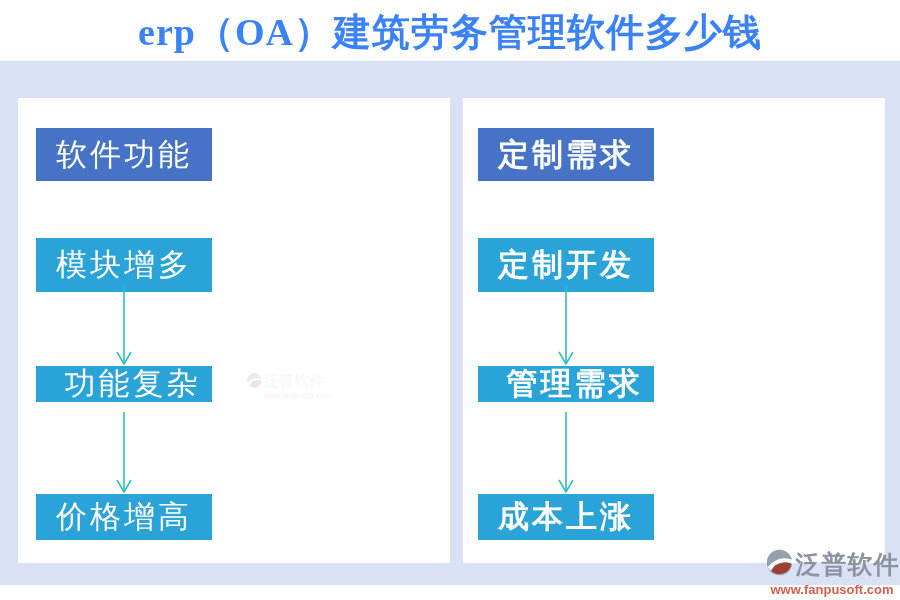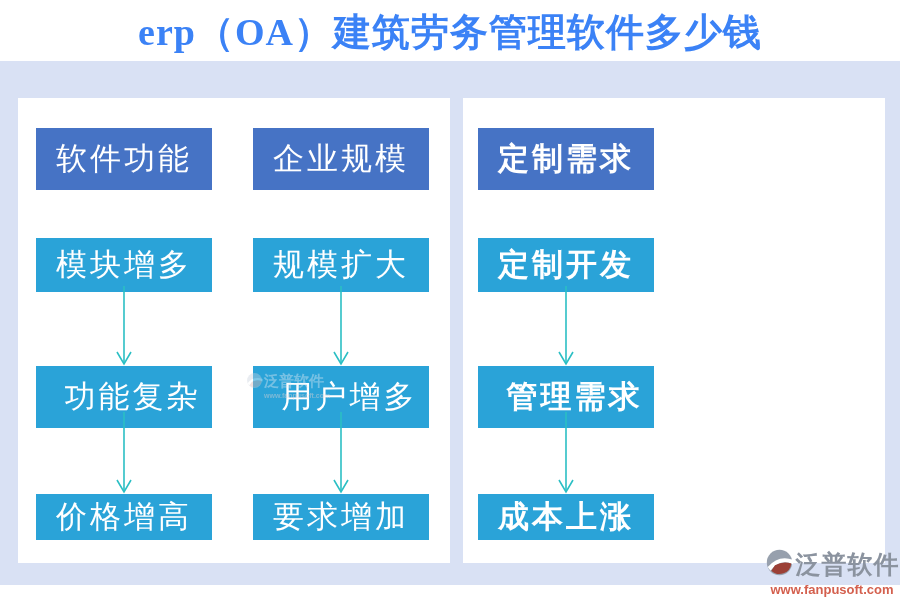--- a/index.html
+++ b/index.html
@@ -30,23 +30,23 @@
   .colA { left:18px; }
   .colB { left:235px; }
   #panel-right .colA { left:15px;font-weight:bold; }
   #panel-right .colB { left:229px; }
   
   .box {
     position:absolute; left:0; width:176px;
     display:flex; align-items:center; justify-content:center;
     color:#ffffff; font-size:31px; letter-spacing:3px; white-space:nowrap;
   }
-  .box.hdr { top:30px;  height:62px; background:#4673c5; }
+  .box.hdr { top:30px;  height:53px; background:#4673c5; }
   .box.r2  { top:140px; height:54px; background:#2aa3d8; }
-  .box.r3  { top:268px; height:62px; background:#2aa3d8;padding-left:17px; }
+  .box.r3  { top:268px; height:36px; background:#2aa3d8;padding-left:17px; }
   .box.r4  { top:396px; height:46px; background:#2aa3d8; }
   
   .arrow {
     position:absolute; left:50%; transform:translateX(-50%);
     width:18px;
   }
   .arrow.a1 { top:188px; height:80px; }
   .arrow.a2 { top:314px; height:82px; }
   .arrow svg { display:block; width:100%; height:100%; }
   
@@ -98,38 +98,20 @@
     <div class="box r3">功能复杂</div>
     <div class="arrow a2">
       <svg viewBox="0 0 18 82">
           <line x1="9" y1="0" x2="9" y2="79" stroke="#2bbfc4" stroke-width="1.6"></line>
           <polyline points="2,68 9,80 16,68" fill="none" stroke="#2bbfc4" stroke-width="1.6"></polyline>
         </svg>
     </div>
     <div class="box r4">价格增高</div>
   </div>
 
-  <div class="col colB">
-    <div class="box hdr">企业规模</div>
-    <div class="box r2">规模扩大</div>
-    <div class="arrow a1">
-      <svg viewBox="0 0 18 80">
-          <line x1="9" y1="0" x2="9" y2="77" stroke="#2bbfc4" stroke-width="1.6"></line>
-          <polyline points="2,66 9,78 16,66" fill="none" stroke="#2bbfc4" stroke-width="1.6"></polyline>
-        </svg>
-    </div>
-    <div class="box r3">用户增多</div>
-    <div class="arrow a2">
-      <svg viewBox="0 0 18 82">
-          <line x1="9" y1="0" x2="9" y2="79" stroke="#2bbfc4" stroke-width="1.6"></line>
-          <polyline points="2,68 9,80 16,68" fill="none" stroke="#2bbfc4" stroke-width="1.6"></polyline>
-        </svg>
-    </div>
-    <div class="box r4">要求增加</div>
-  </div>
 
   <div class="watermark">
     <div class="brand-row">
       <span class="brand-icon">
         <svg viewBox="0 0 32 32">
           <circle cx="16" cy="16" r="14" fill="#c9d2dd"></circle>
           <path d="M3 21 Q15 7 31 13 L31 18 Q17 11 6 25 Z" fill="#ffffff"></path>
           <path d="M11 19 Q20 14 29 17 A13 13 0 0 1 7 25 Z" fill="#e3b9b2"></path>
         </svg>
       </span>

